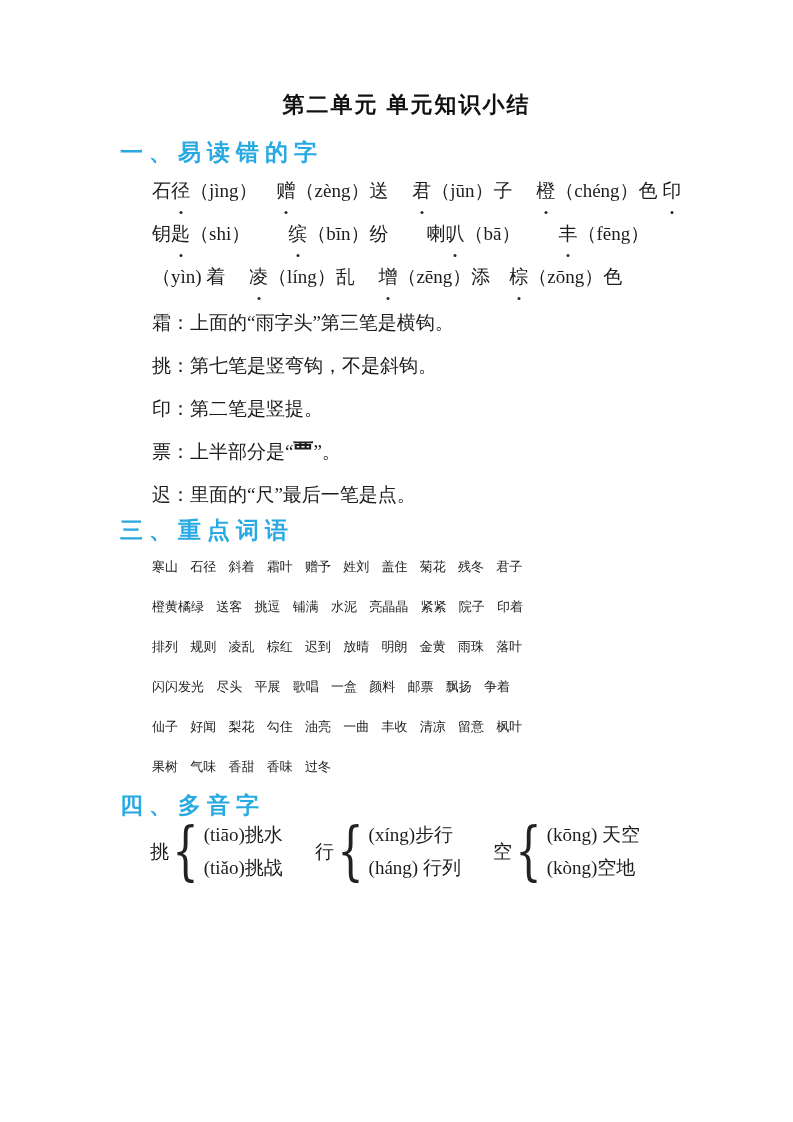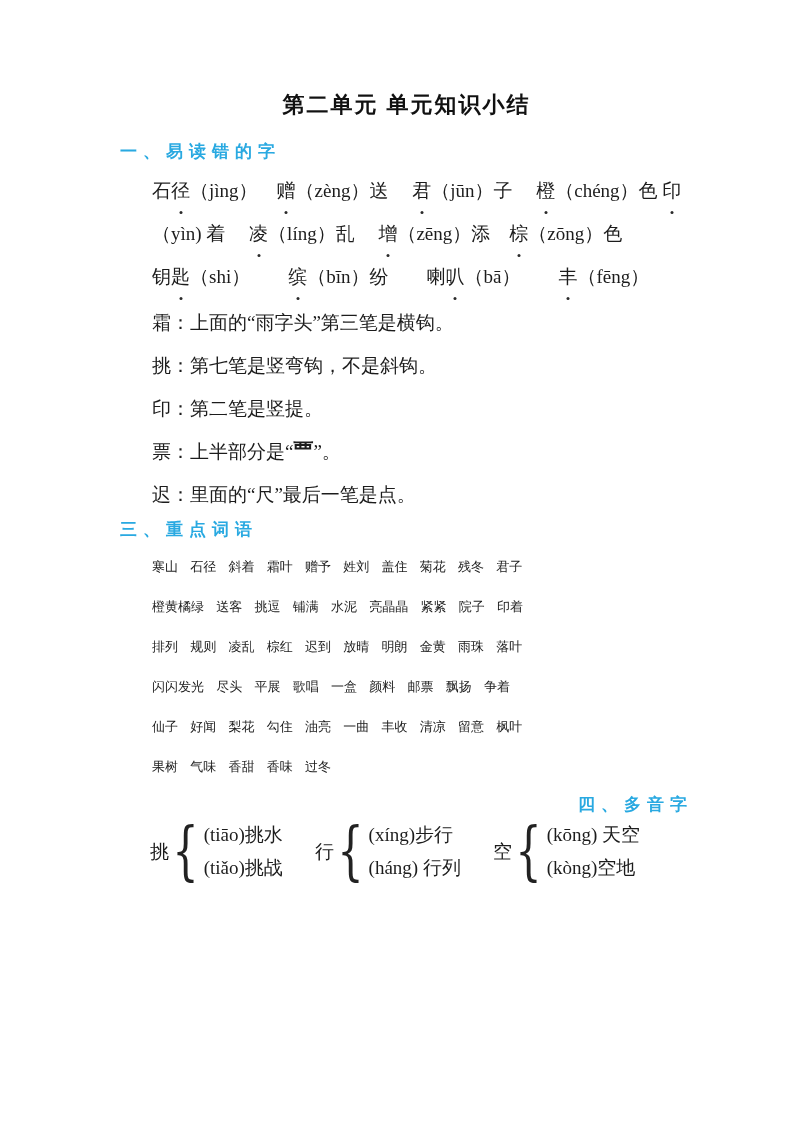--- a/index.html
+++ b/index.html
@@ -22,28 +22,28 @@
     font-weight: bold;
     font-size: 22px;
     line-height: 30px;
     color: #111111;
     letter-spacing: 2px;
     margin-bottom: 18px;
   }
   .sec-h {
     font-family: "Liberation Sans", "DejaVu Sans", sans-serif;
     font-weight: bold;
-    font-size: 17px;
+    font-size: 23px;
     line-height: 28px;
     letter-spacing: 6px;
     color: var(--accent, #29a9e1);
   }
   .sec-h.h2 { margin-top: 12px; }
   .sec-h.h3 { }
-  .sec-h.h4 { margin-top: 4px; text-align: right; }
+  .sec-h.h4 { margin-top: 4px; }
   .lines { margin-top: 3px; }
   .pinyin-line, .note-line {
     font-size: 19px;
     line-height: 43px;
     padding-left: 32px;
     white-space: pre-wrap;
   }
   .word-line {
     font-size: 13px;
     line-height: 40px;
@@ -96,22 +96,22 @@
 
 <div class="page">
   <div class="content">
 
     <h1 class="title">第二单元 单元知识小结</h1>
 
     <section>
       <h2 class="sec-h h1">一、易读错的字</h2>
       <div class="lines">
           <div class="pinyin-line">石<span class="dot-char">径</span>（jìng）　<span class="dot-char">赠</span>（zèng）送　 <span class="dot-char">君</span>（jūn）子　 <span class="dot-char">橙</span>（chéng）色 <span class="dot-char">印</span></div>
+          <div class="pinyin-line">钥<span class="dot-char">匙</span>（shi）　　<span class="dot-char">缤</span>（bīn）纷　　喇<span class="dot-char">叭</span>（bā）　　<span class="dot-char">丰</span>（fēng）</div>
           <div class="pinyin-line">（yìn) 着　 <span class="dot-char">凌</span>（líng）乱　 <span class="dot-char">增</span>（zēng）添　<span class="dot-char">棕</span>（zōng）色</div>
-          <div class="pinyin-line">钥<span class="dot-char">匙</span>（shi）　　<span class="dot-char">缤</span>（bīn）纷　　喇<span class="dot-char">叭</span>（bā）　　<span class="dot-char">丰</span>（fēng）</div>
         </div>
     </section>
 
     <section>
       <div class="lines">
           <div class="note-line">霜：上面的“雨字头”第三笔是横钩。</div>
           <div class="note-line">挑：第七笔是竖弯钩，不是斜钩。</div>
           <div class="note-line">印：第二笔是竖提。</div>
           <div class="note-line">票：上半部分是“<span class="xi">覀</span>”。</div>
           <div class="note-line">迟：里面的“尺”最后一笔是点。</div>

